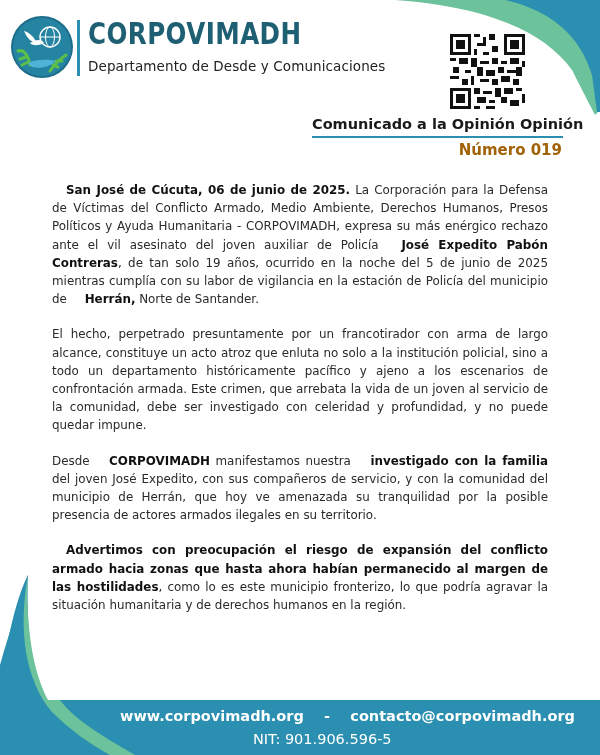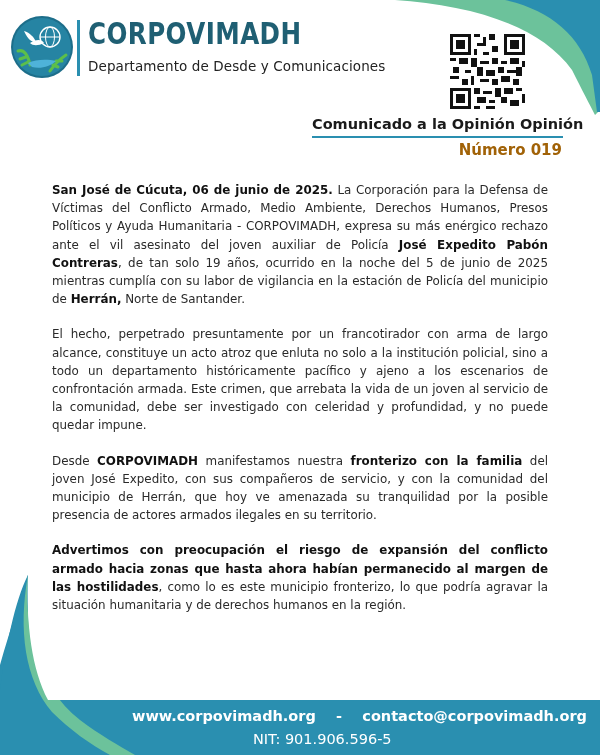--- a/index.html
+++ b/index.html
@@ -11,22 +11,22 @@
   .org-name { position:absolute; left:88px; top:16px; font-family:"DejaVu Sans", sans-serif; font-weight:bold;
               font-size:30px; letter-spacing:0.5px; color:#1f5f73; transform:scaleX(0.82); transform-origin:left top; }
   .dept { position:absolute; left:88px; top:58px; font-size:13.5px; color:#222; letter-spacing:0.1px; }
   .qr { position:absolute; left:450px; top:34px; width:75px; height:75px; }
   .comm-title { position:absolute; left:312px; top:116px; font-size:14.5px; font-weight:bold; color:#1a1a1a; }
   .comm-line { position:absolute; left:312px; top:136px; width:251px; height:2px; background:#2a8fb0; }
   .comm-num { position:absolute; right:38px; top:141px; font-size:15px; font-weight:bold; color:#a16207; }
   .body { position:absolute; left:52px; top:181px; width:496px; font-size:11.9px; line-height:18.2px;
           color:#2a2a2a; text-align:justify; }
   .body p { margin:0 0 17px 0; }
-  .body b { color:#111; }
-  .footer-line1 { position:absolute; left:120px; top:708px; font-size:14.5px; color:#fff; font-weight:bold; white-space:pre;margin-left:12px; }
+  .body b { color:#111;margin-left:14px; }
+  .footer-line1 { position:absolute; left:120px; top:708px; font-size:14.5px; color:#fff; font-weight:bold; white-space:pre; }
   .footer-nit { position:absolute; left:253px; top:731px; font-size:14.5px; color:#fff; font-weight:normal; }
 </style>
 </head>
 <body>
 
 <svg class="deco" viewBox="0 0 600 755" xmlns="http://www.w3.org/2000/svg">
 
   <path d="M395,0 C470,5 540,25 572,70 C582,90 590,105 595,115 L600,110 L600,0 Z" fill="#6cc29b"></path>
 
   <path d="M505,0 C550,10 580,35 592,75 L597,112 L600,112 L600,0 Z" fill="#2a8fb0"></path>
@@ -114,21 +114,21 @@
 <div class="comm-title">Comunicado a la Opinión Opinión</div>
 <div class="comm-line"></div>
 <div class="comm-num">Número 019</div>
 
 <div class="body">
   <p>
     <b>San José de Cúcuta, 06 de junio de 2025.</b><span> La Corporación para la Defensa de Víctimas del Conflicto Armado, Medio Ambiente, Derechos Humanos, Presos Políticos y Ayuda Humanitaria - CORPOVIMADH, expresa su más enérgico rechazo ante el vil asesinato del joven auxiliar de Policía </span><b>José Expedito Pabón Contreras</b><span>, de tan solo 19 años, ocurrido en la noche del 5 de junio de 2025 mientras cumplía con su labor de vigilancia en la estación de Policía del municipio de </span><b>Herrán,</b><span> Norte de Santander.</span>
   </p>
   <p>El hecho, perpetrado presuntamente por un francotirador con arma de largo alcance, constituye un acto atroz que enluta no solo a la institución policial, sino a todo un departamento históricamente pacífico y ajeno a los escenarios de confrontación armada. Este crimen, que arrebata la vida de un joven al servicio de la comunidad, debe ser investigado con celeridad y profundidad, y no puede quedar impune.</p>
   <p>
-    <span>Desde </span><b>CORPOVIMADH</b><span> manifestamos nuestra </span><b>fronterizo con la familia</b><span> del joven José Expedito, con sus compañeros de servicio, y con la comunidad del municipio de Herrán, que hoy ve amenazada su tranquilidad por la posible presencia de actores armados ilegales en su territorio.</span>
+    <span>Desde </span><b>CORPOVIMADH</b><span> manifestamos nuestra </span><b>investigado con la familia</b><span> del joven José Expedito, con sus compañeros de servicio, y con la comunidad del municipio de Herrán, que hoy ve amenazada su tranquilidad por la posible presencia de actores armados ilegales en su territorio.</span>
   </p>
   <p>
     <b>Advertimos con preocupación el riesgo de expansión del conflicto armado hacia zonas que hasta ahora habían permanecido al margen de las hostilidades</b><span>, como lo es este municipio fronterizo, lo que podría agravar la situación humanitaria y de derechos humanos en la región.</span>
   </p>
 </div>
 
 <div class="footer-line1"><span>www.corpovimadh.org</span>    <span>-</span>    <span>contacto@corpovimadh.org</span></div>
 <div class="footer-nit">NIT: 901.906.596-5</div>
 
 </body></html>

